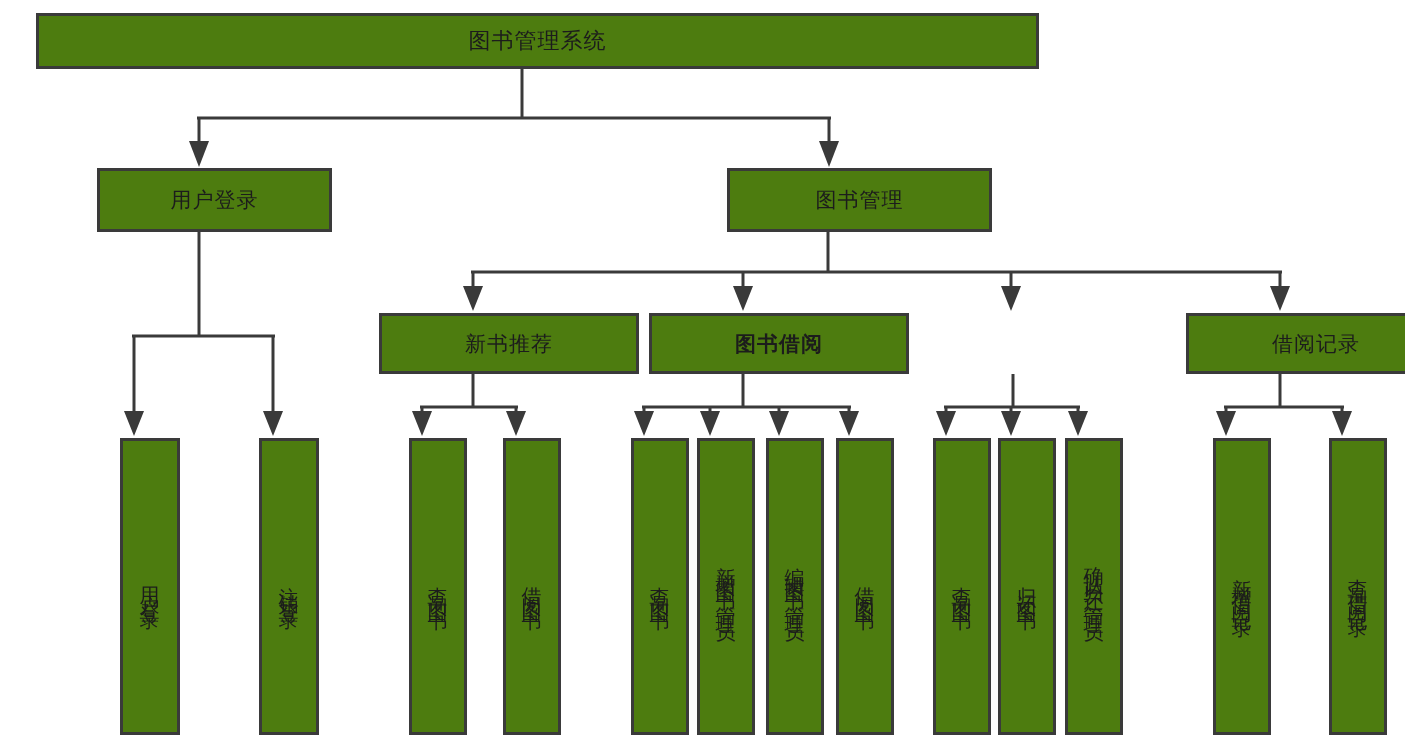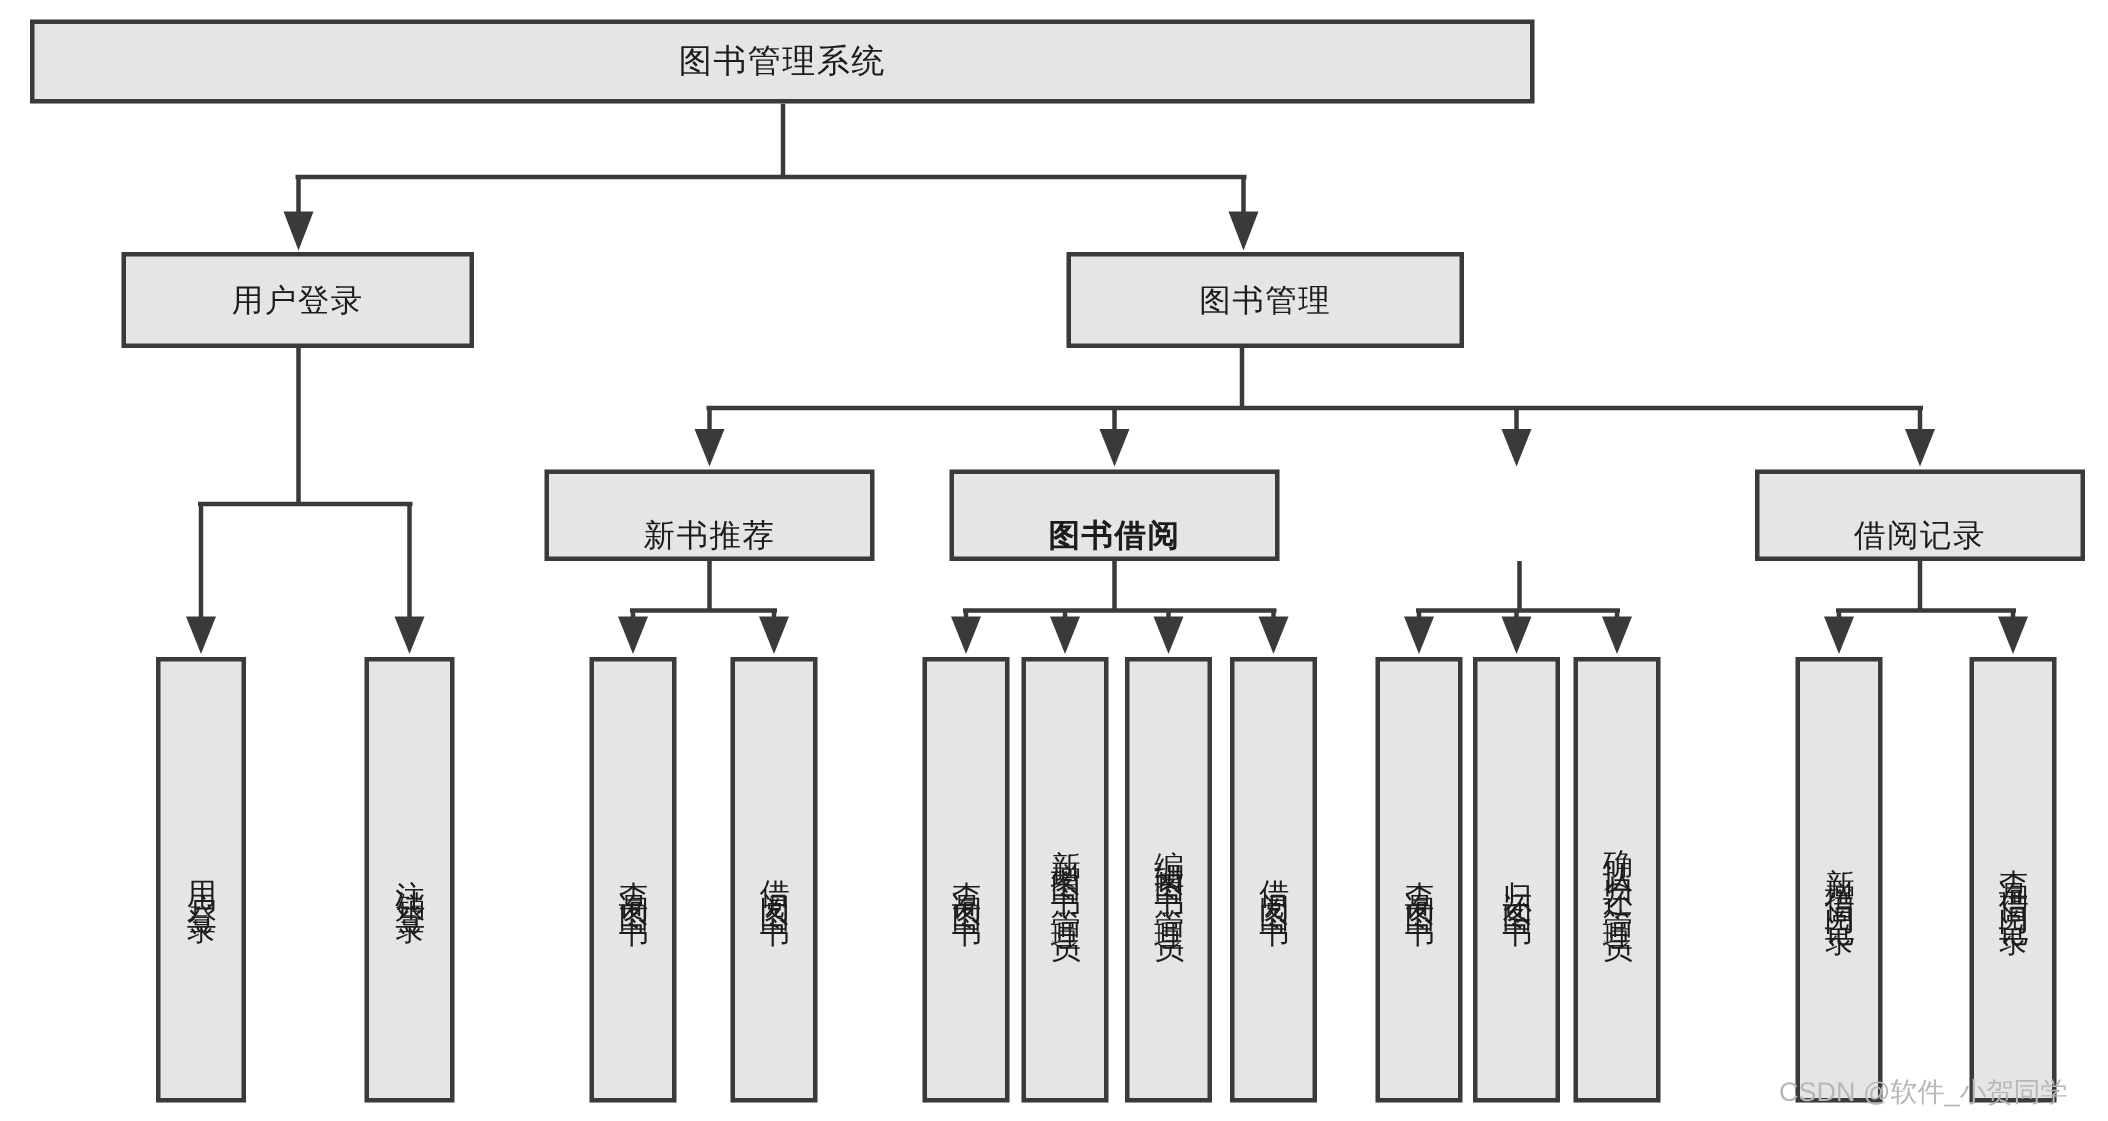--- a/index.html
+++ b/index.html
@@ -12,30 +12,31 @@
     background: #ffffff;
     overflow: hidden;
   }
   #connectors {
     position: absolute;
     left: 0; top: 0;
     width: 1405px; height: 747px;
   }
   .box {
     position: absolute;
-    background: #e5e5e5;
+    background: #4d7c0f;
     border: 3px solid #3a3a3a;
     display: flex;
     align-items: center;
     justify-content: center;
     color: #1c1c1c;
+    margin-left: 16px;
   }
   .box.root    { left: 20px;  top: 13px;  width: 1003px; height: 56px; font-size: 22px; letter-spacing: 1px; }
   .box.lvl1    { top: 168px; height: 64px; font-size: 21px; letter-spacing: 1px; }
-  .box.lvl2    { top: 313px; height: 61px; width: 220px; font-size: 21px; letter-spacing: 1px; align-items: flex-end; }
+  .box.lvl2    { top: 313px; height: 61px; width: 260px; font-size: 21px; letter-spacing: 1px; }
   .box.leaf    { top: 438px; height: 297px; width: 58px; font-size: 20px; }
   .box.leaf span {
     writing-mode: vertical-rl;
     text-orientation: mixed;
     letter-spacing: 8px;
     line-height: 1;
     white-space: nowrap;
   }
   .watermark {
     position: absolute;
@@ -183,15 +184,14 @@
     <span>确认归还（管理员）</span>
   </div>
 
   <div class="box leaf" style="left:1197px;">
     <span>新增借阅记录</span>
   </div>
   <div class="box leaf" style="left:1313px;">
     <span>查询借阅记录</span>
   </div>
 
-  <div class="watermark">CSDN @软件_小贺同学</div>
 
 </div>
 
 </body></html>

